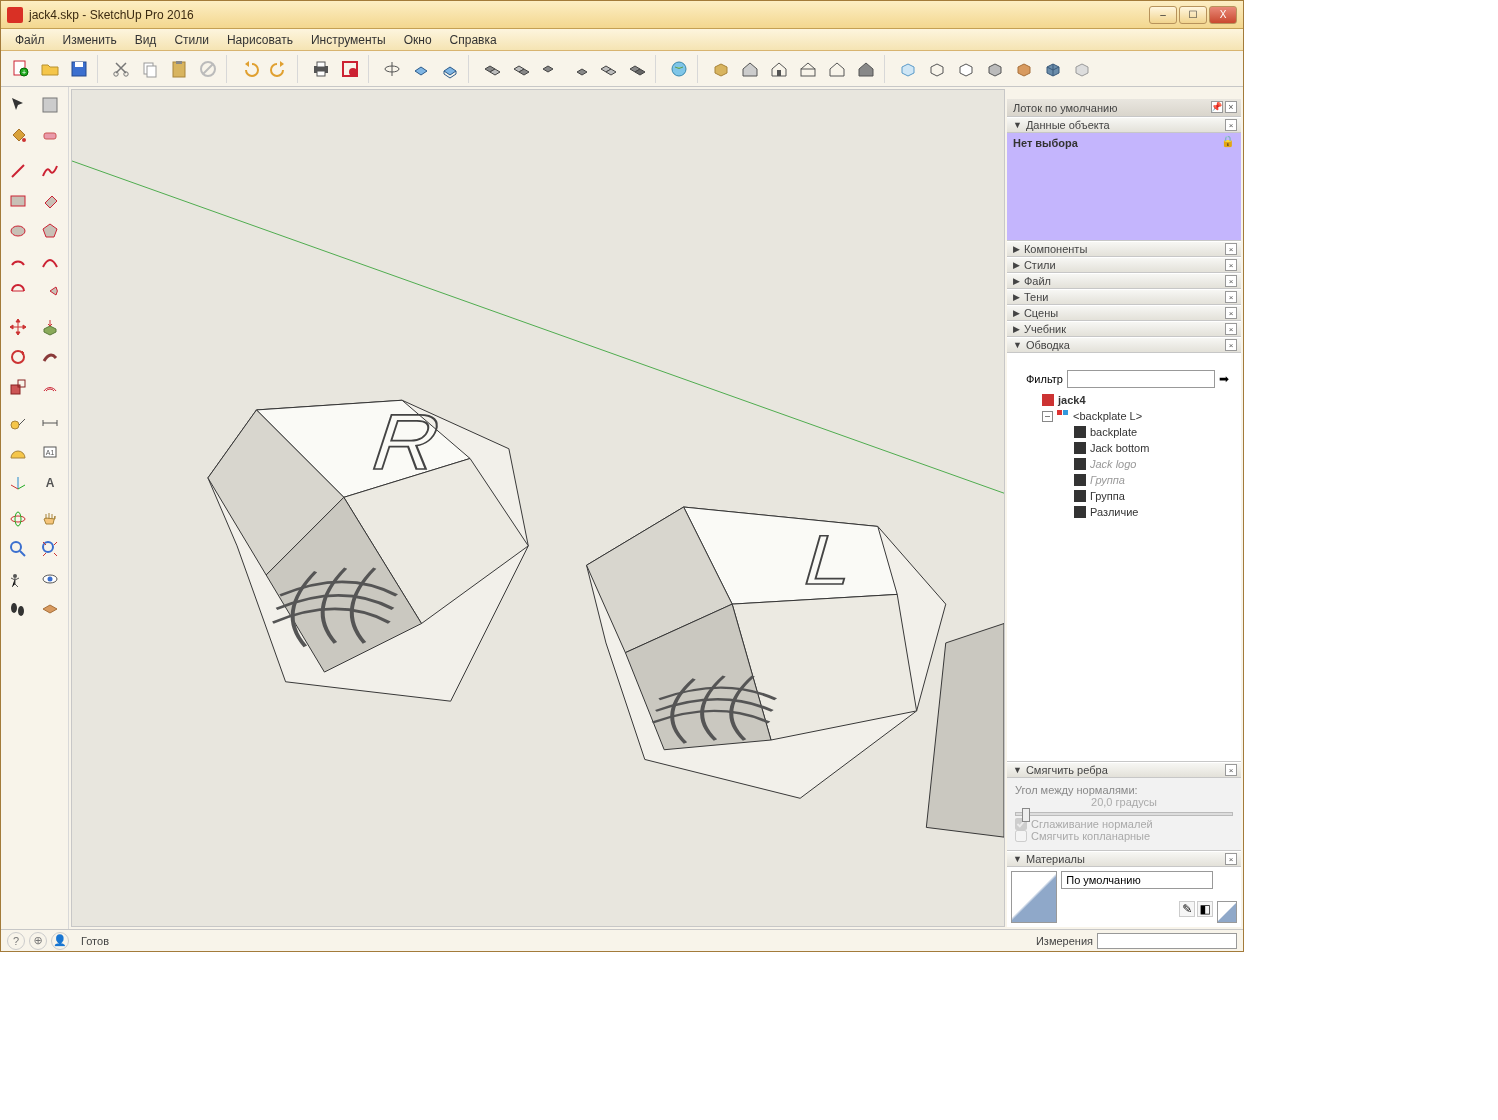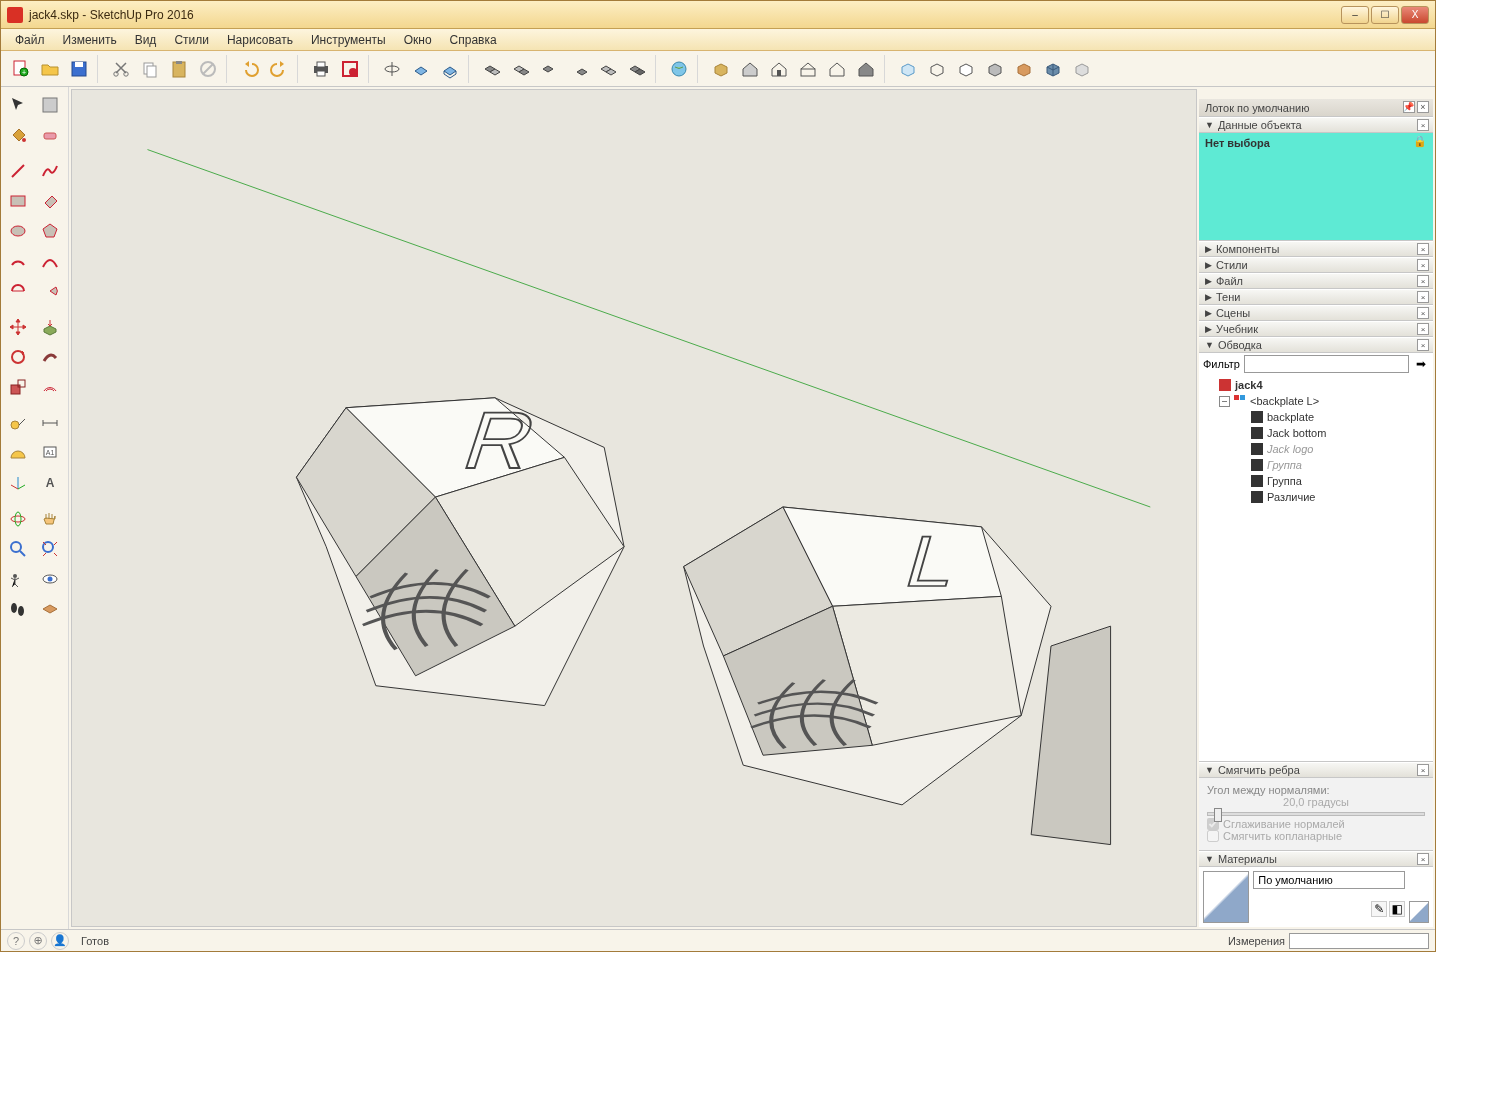--- a/index.html
+++ b/index.html
@@ -1,17 +1,17 @@
 <!DOCTYPE html>
 <html><head>
 <meta charset="utf-8">
 <style>
 * { box-sizing: border-box; margin: 0; padding: 0; font-family: "Segoe UI", Tahoma, sans-serif; }
 body { background: #fff; overflow: hidden; user-select: none; }
-.window { width: 1436px; height: 952px; border: 1px solid #a37b3a; background: #fff; position: relative; }
+.window { width: 1244px; height: 952px; border: 1px solid #a37b3a; background: #fff; position: relative; }
 .titlebar { height: 28px; background: linear-gradient(#fdeec4,#f3d78f); display: flex; align-items: center; padding: 0 6px; border-bottom: 1px solid #c4a055; }
 .titlebar .app-icon { width: 16px; height: 16px; background: #d93025; border-radius: 2px; margin-right: 6px; display:inline-block; }
 .titlebar .title { font-size: 12px; color:#3b2a12; flex:1; }
 .win-btns { display:flex; gap:2px; }
 .win-btn { width:28px; height:18px; border:1px solid #b7935c; border-radius:3px; background:linear-gradient(#fff6df,#f1d48e); display:flex;align-items:center;justify-content:center; font-size:10px; color:#333;}
 .win-btn.close{ background:linear-gradient(#e98978,#c9482f); color:#fff;}
 .menubar { height:22px; background:linear-gradient(#fdf5de,#f5e4b3); border-bottom:1px solid #d8b470; display:flex; align-items:center; padding:4px 6px; gap:2px;}
 .menubar span { font-size:12px; color:#333; padding:2px 8px; }
 .toolbar-main { height:36px; background:#f8f4ea; border-bottom:1px solid #c7c7c7; display:flex; align-items:center; padding:2px 6px; gap:1px;}
 .tb-icon{ width:28px; height:28px; display:flex;align-items:center;justify-content:center; border:1px solid transparent; border-radius:2px;}
@@ -23,23 +23,23 @@
 .tp-btn{ width:30px;height:28px;display:flex;align-items:center;justify-content:center;border:1px solid transparent;border-radius:2px;}
 .tp-btn svg{width:20px;height:20px;}
 .viewport{ flex:1; background:#e8e6de; border:1px solid #c7c7c7; margin:2px; position:relative; overflow:hidden;}
 .tray{ width:234px; background:#f2f2f2; display:flex;flex-direction:column; margin:12px 2px 2px 0;justify-content:center;}
 .tray-title{ height:18px; background:linear-gradient(#e9e6df,#d9d5cc); font-size:11px; color:#444; display:flex; align-items:center; padding:0 6px; border-bottom:1px solid #c7c7c7; position:relative;}
 .tray-title .sq{ position:absolute; right:4px; top:2px; display:flex; gap:2px;}
 .tray-title .sq span{width:12px;height:12px;border:1px solid #999;background:#fff;font-size:9px;display:flex;align-items:center;justify-content:center;color:#555;}
 .panel-hdr{ height:16px; background:linear-gradient(#f7f7f4,#e3e1d9); font-size:11px; color:#444; display:flex; align-items:center; padding:0 6px; border-top:1px solid #fff; border-bottom:1px solid #c7c7c7; position:relative;}
 .panel-hdr .chev{ margin-right:4px; font-size:9px;}
 .panel-hdr .xb{ position:absolute; right:4px; width:12px;height:12px;border:1px solid #999;background:#fff;font-size:8px;display:flex;align-items:center;justify-content:center;color:#555;}
-.entity-body{ height:108px; background:#5eead4; border-bottom:1px solid #c7c7c7; padding:4px 6px; font-size:11px; color:#333; position:relative;}
+.entity-body{ height:108px; background:#c4b5fd; border-bottom:1px solid #c7c7c7; padding:4px 6px; font-size:11px; color:#333; position:relative;}
 .entity-body .lock{ position:absolute; right:6px; top:2px; font-size:11px; color:#555;}
-.outliner-body{ flex:1; background:#fff; border-bottom:1px solid #c7c7c7; padding:0; font-size:11px; display:flex;flex-direction:column; overflow:hidden;}
+.outliner-body{ flex:1; background:#fff; border-bottom:1px solid #c7c7c7; padding:15px; font-size:11px; display:flex;flex-direction:column; overflow:hidden;}
 .filter-row{display:flex;align-items:center;gap:4px;padding:2px 4px;}
 .filter-row input{flex:1;height:18px;border:1px solid #999;font-size:11px;padding:0 2px;}
 .filter-row .arrow{width:16px;height:16px;display:flex;align-items:center;justify-content:center;font-size:12px;}
 .tree{ padding:2px 4px; flex:1;}
 .tree-row{display:flex;align-items:center;gap:4px;height:16px;}
 .tree-row .exp{width:11px;height:11px;border:1px solid #888;font-size:9px;display:flex;align-items:center;justify-content:center;color:#333;background:#fff;}
 .tree-row .noexp{width:12px;}
 .tree-row .ic{width:12px;height:12px;display:inline-block;}
 .tree-row .cube{background:#333;}
 .tree-row .comp{display:inline-block;width:12px;height:12px;position:relative;}

